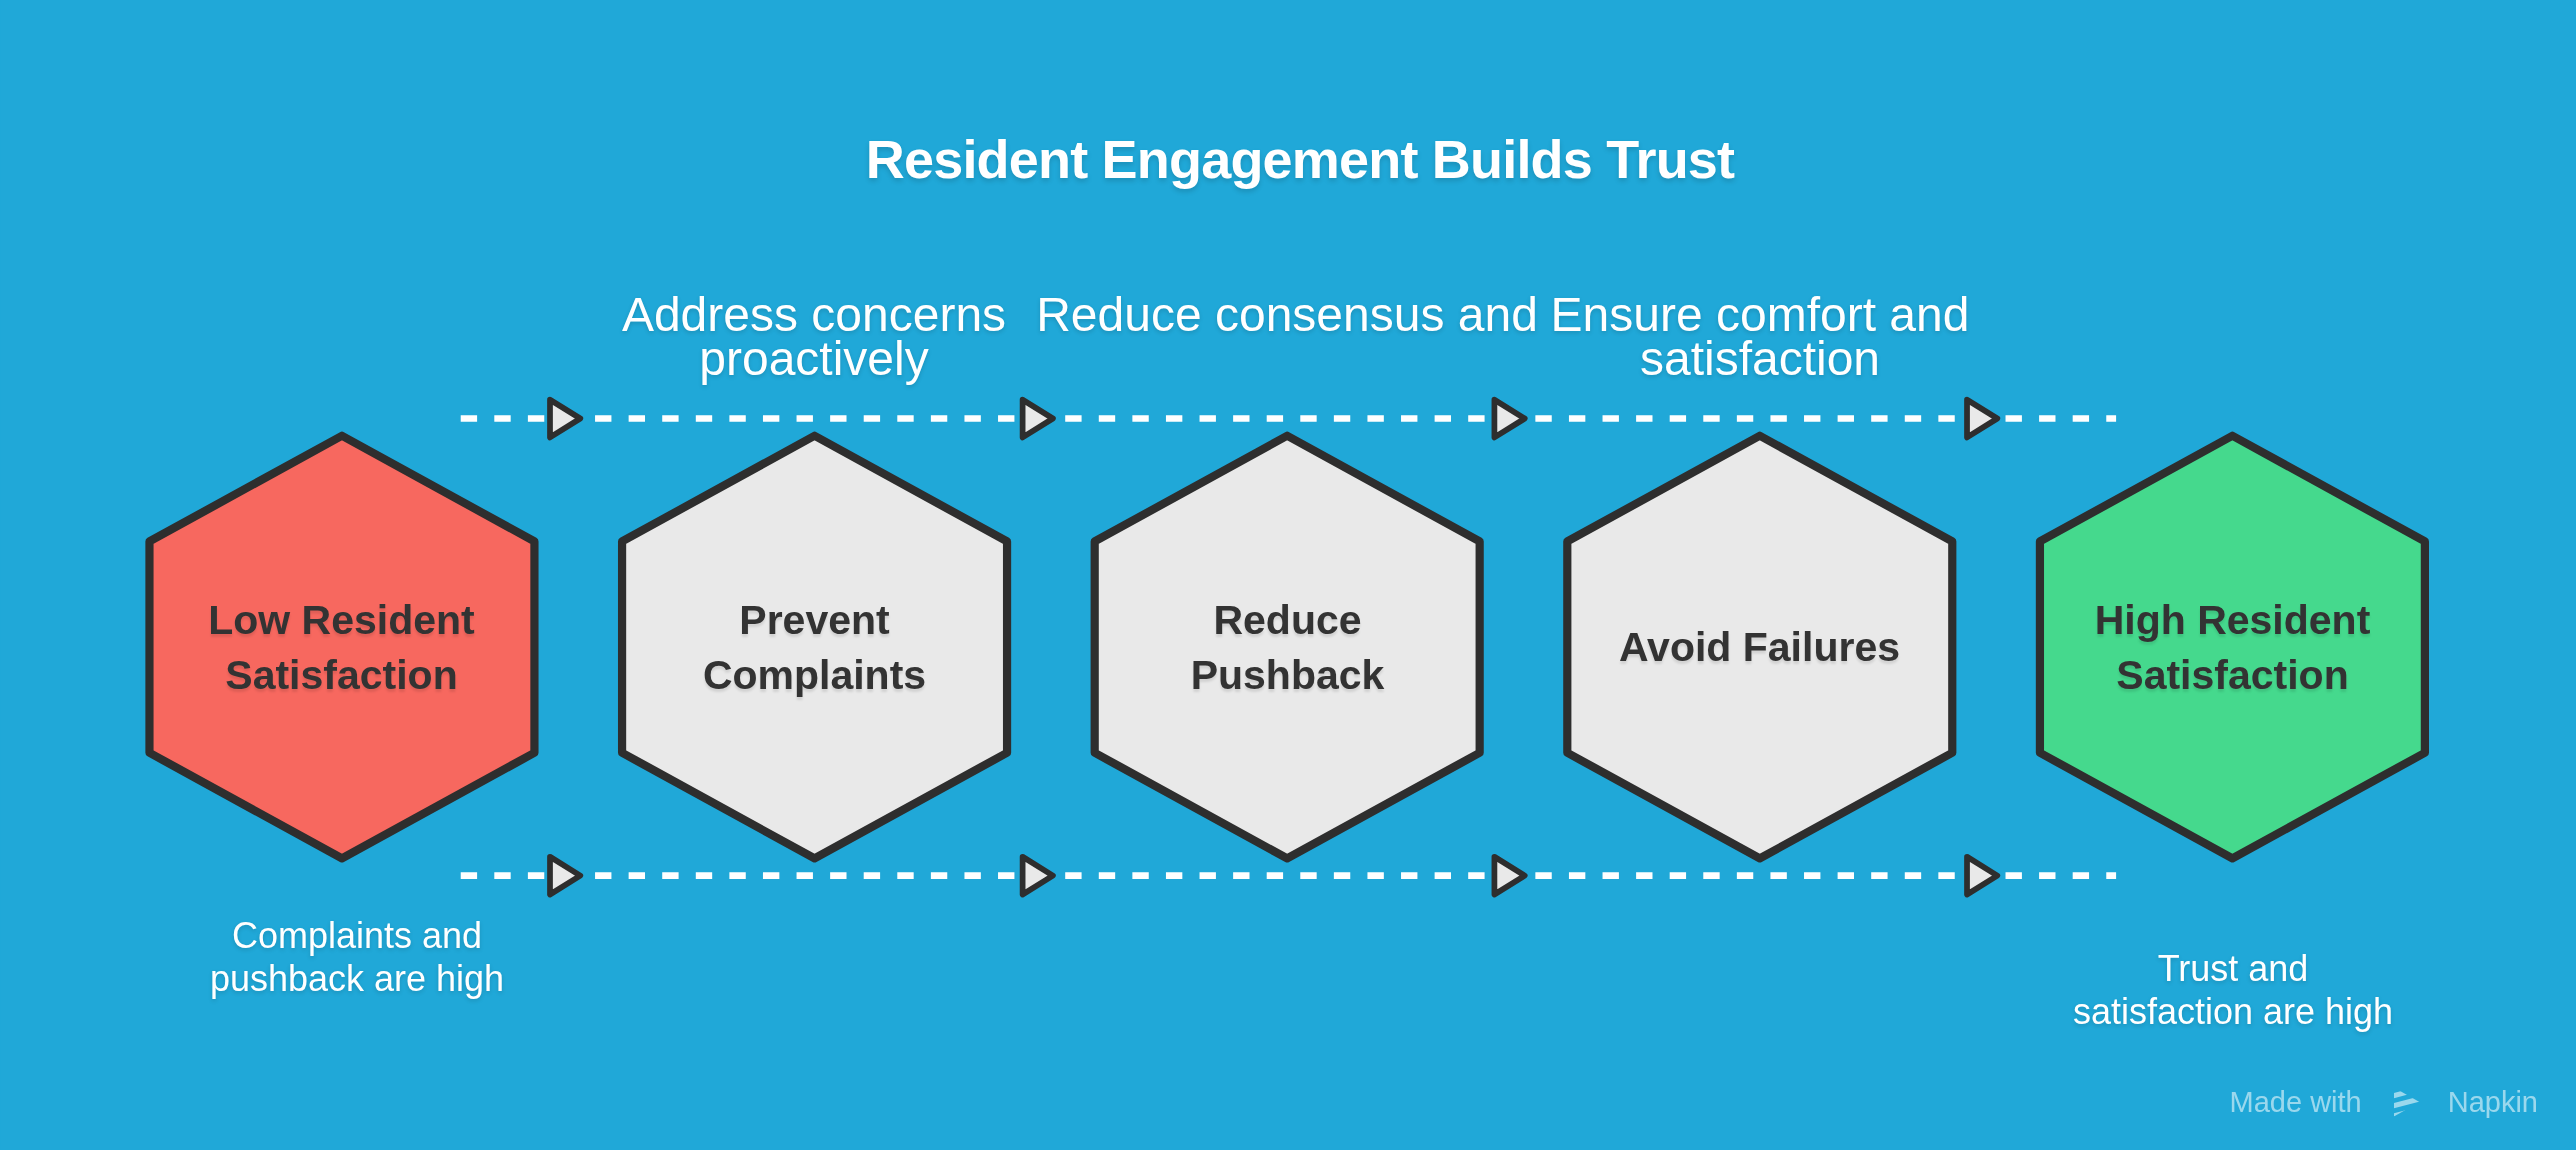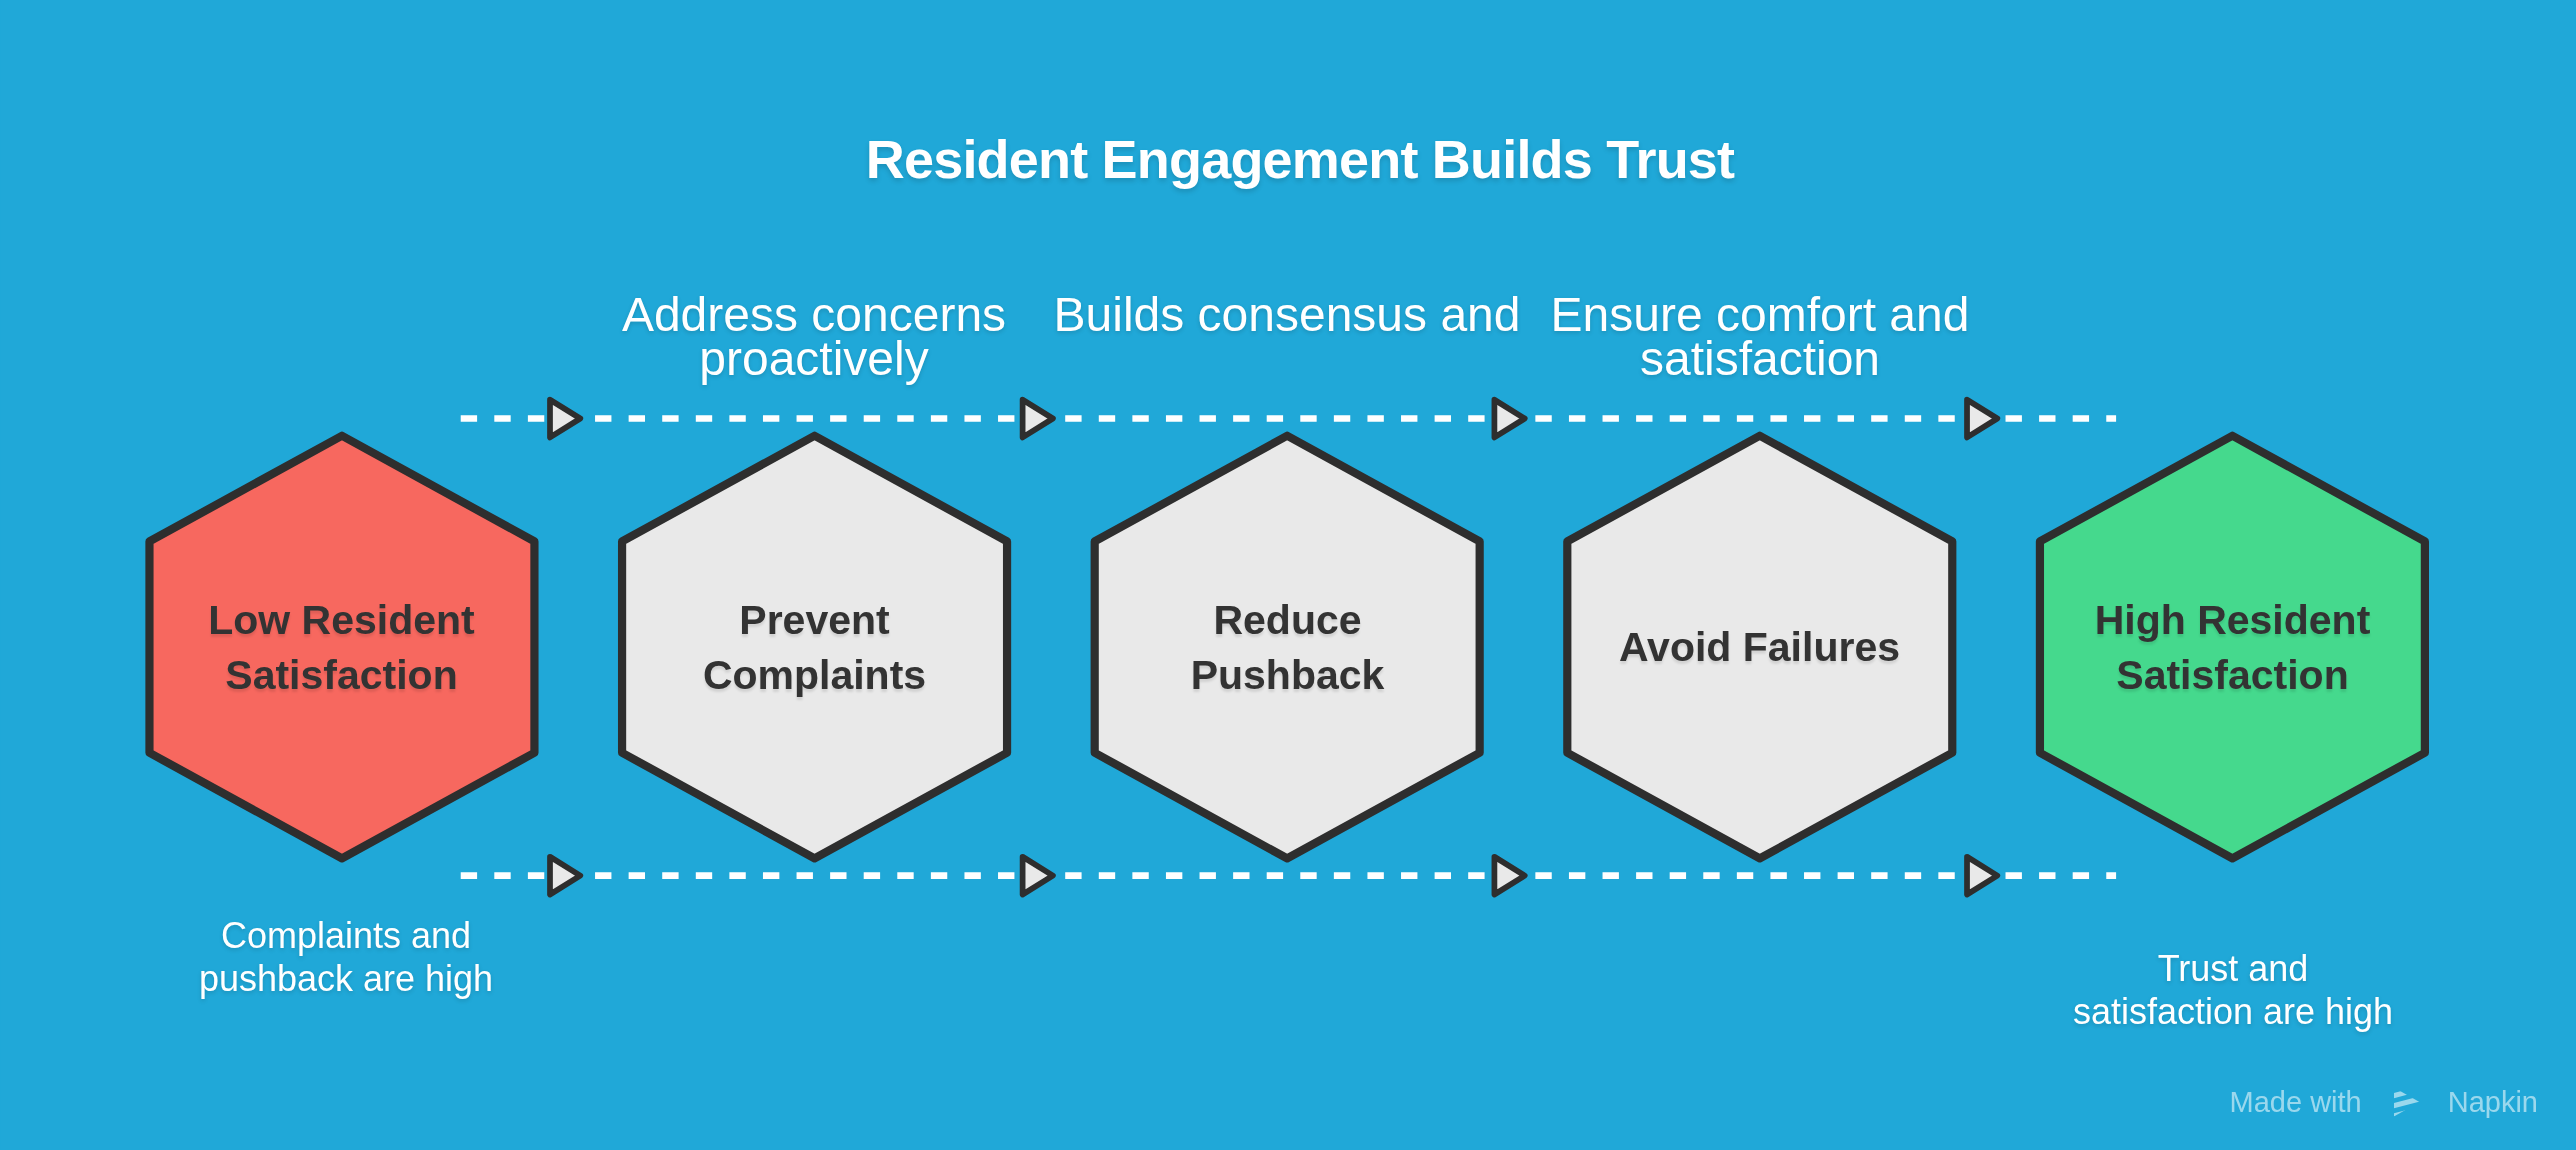--- a/index.html
+++ b/index.html
@@ -123,28 +123,28 @@
   <div class="stage-label" style="left:2040px;">
     <span class="label-line">High Resident</span>
     <span class="label-line">Satisfaction</span>
   </div>
 
   <div class="transition-label" style="left:560px;">
     <span class="label-line">Address concerns</span>
     <span class="label-line">proactively</span>
   </div>
   <div class="transition-label" style="left:1033px;">
-    <span class="label-line">Builds consensus and</span>
+    <span class="label-line">Reduce consensus and</span>
   </div>
   <div class="transition-label" style="left:1506px;">
     <span class="label-line">Ensure comfort and</span>
     <span class="label-line">satisfaction</span>
   </div>
 
-  <div class="annotation-label" style="left:92px;">
+  <div class="annotation-label" style="left:103px;">
     <span class="label-line">Complaints and</span>
     <span class="label-line">pushback are high</span>
   </div>
   <div class="annotation-label" style="left:1979px;margin-top:33px;">
     <span class="label-line">Trust and</span>
     <span class="label-line">satisfaction are high</span>
   </div>
 
   <div class="footer">
     <span>Made with</span>

